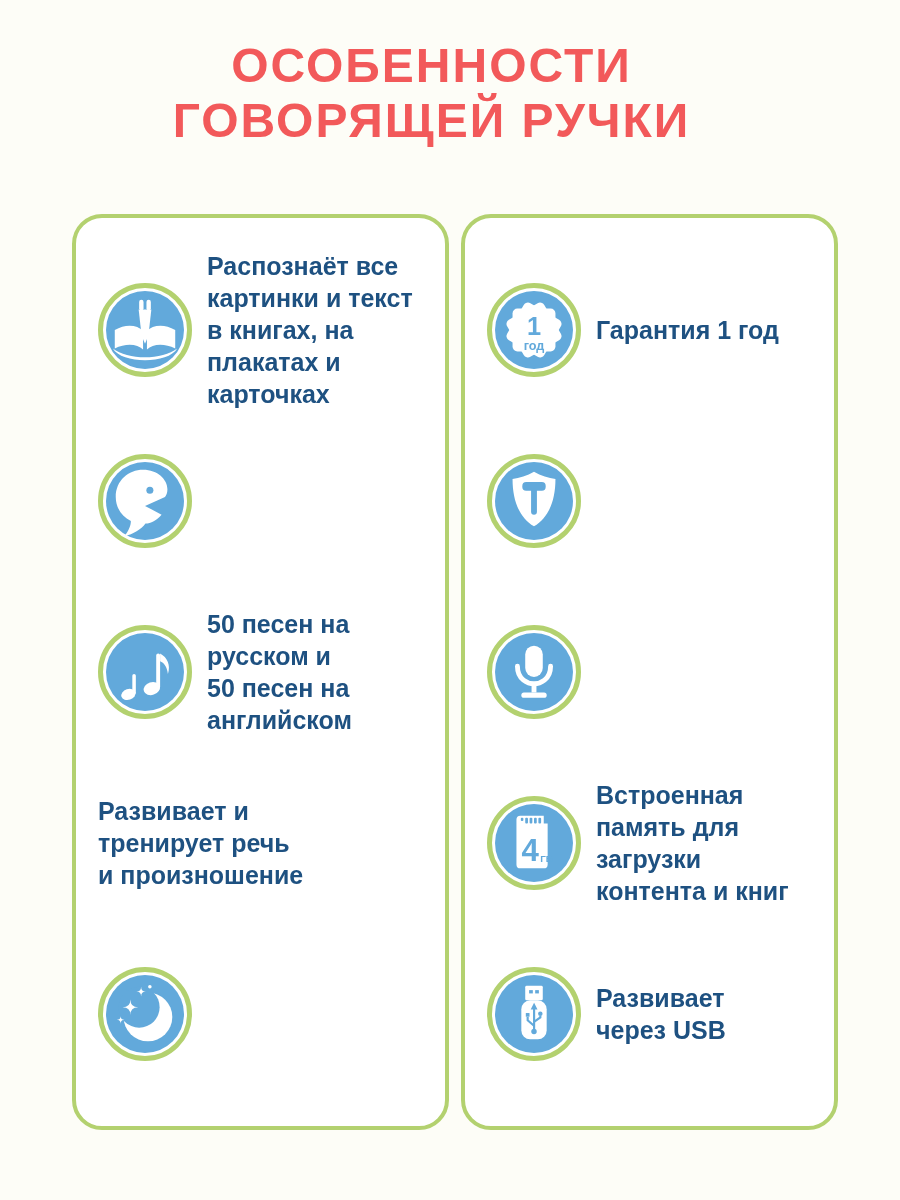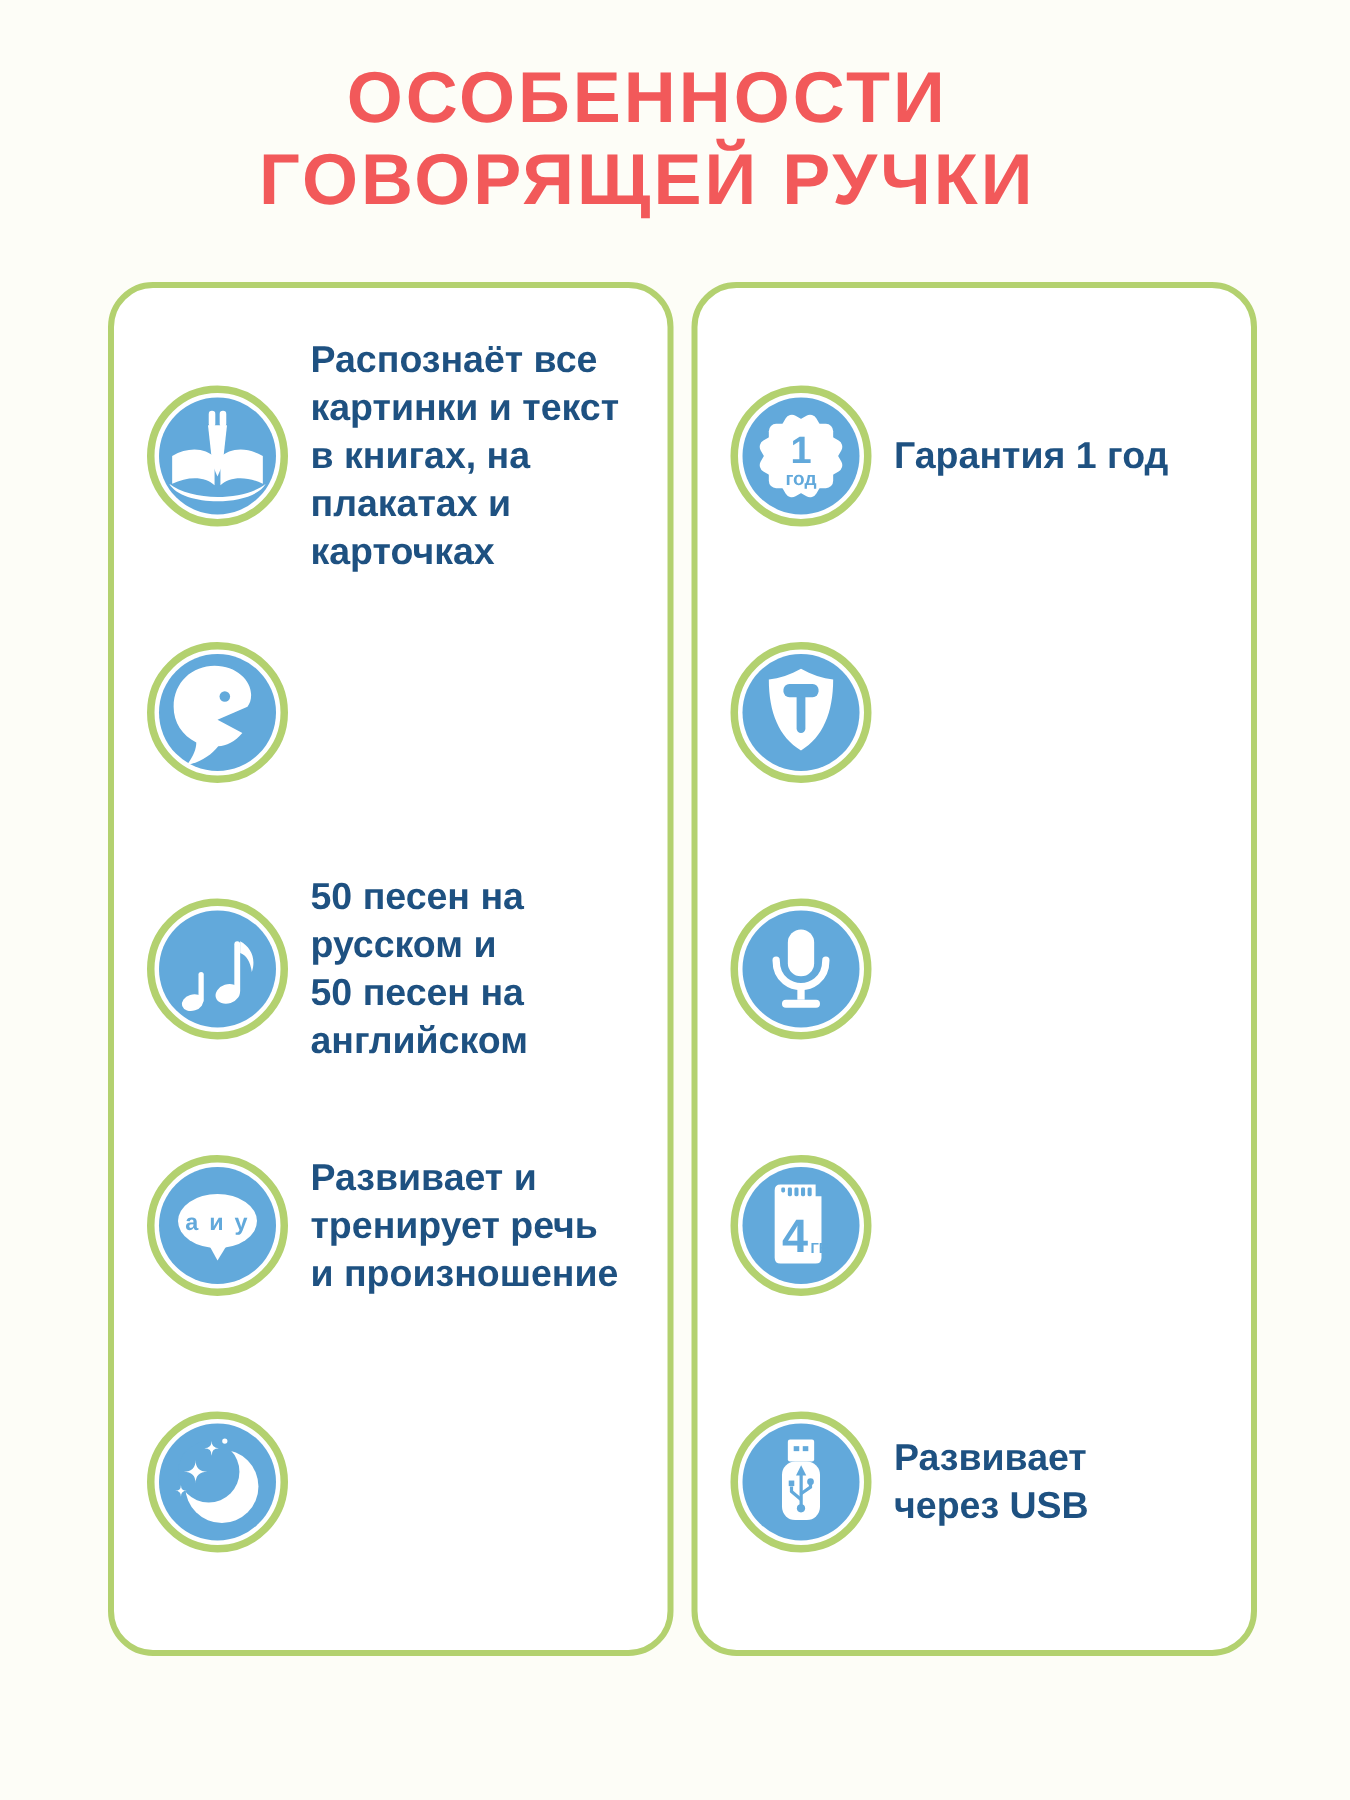--- a/index.html
+++ b/index.html
@@ -10,21 +10,21 @@
     --bg:#FDFDF7;
   }
   *{margin:0;padding:0;box-sizing:border-box}
   html,body{width:900px;height:1200px;background:var(--bg);overflow:hidden;
     font-family:"Liberation Sans","DejaVu Sans",sans-serif}
   .page{position:relative;width:900px;height:1200px}
 
   .title{position:absolute;top:38px;left:0;width:863px;text-align:center;
     color:var(--red);font-weight:700;font-size:48px;line-height:55px;letter-spacing:2px}
 
-  .cards{position:absolute;top:188px;left:72px;width:756px;height:916px;display:flex;gap:12px}
+  .cards{position:absolute;top:214px;left:72px;width:756px;height:916px;display:flex;gap:12px}
   .card{flex:1;background:#fff;border:4px solid var(--green);border-radius:30px;
     padding:26px 0;display:flex;flex-direction:column;justify-content:space-between}
   .row{flex:1;display:flex;align-items:center;padding-left:22px;gap:15px}
 
   .ring{width:94px;height:94px;flex:none;border:5px solid var(--green);
     border-radius:50%;background:#fff;padding:3px}
   .circle{width:78px;height:78px;border-radius:50%;background:var(--blue);
     display:flex;align-items:center;justify-content:center}
   .circle svg{display:block}
 
@@ -98,29 +98,20 @@
             </svg>
           </div>
         </div>
         <div class="ftext">50 песен на
 русском и
 50 песен на
 английском</div>
       </div>
 
       <div class="row">
-        <div class="ring">
-          <div class="circle">
-            <svg width="78" height="78" viewBox="0 0 80 80">
-              <ellipse cx="40" cy="37" rx="27" ry="18.5" fill="#fff"></ellipse>
-              <path d="M34 53 L48 51 L40 64 Z" fill="#fff"></path>
-              <text x="40" y="43" font-size="16" text-anchor="middle" letter-spacing="1.5" class="blue-text">а и у</text>
-            </svg>
-          </div>
-        </div>
         <div class="ftext">Развивает и
 тренирует речь
 и произношение</div>
       </div>
 
       <div class="row">
         <div class="ring">
           <div class="circle">
             <svg width="78" height="78" viewBox="0 0 80 80">
               <circle cx="43" cy="43" r="25" fill="#fff"></circle>
@@ -192,20 +183,24 @@
                 <rect x="31" y="14" width="2.8" height="6" rx="1"></rect>
                 <rect x="35.5" y="14" width="2.8" height="6" rx="1"></rect>
                 <rect x="40" y="14" width="2.8" height="6" rx="1"></rect>
                 <rect x="44.5" y="14" width="2.8" height="6" rx="1"></rect>
               </g>
               <text x="36" y="58" font-size="32" text-anchor="middle" class="blue-text">4</text>
               <text x="46.5" y="59" font-size="10" class="blue-text">ГБ</text>
             </svg>
           </div>
         </div>
+        <div class="ftext">Встроенная
+память для
+загрузки
+контента и книг</div>
       </div>
 
       <div class="row">
         <div class="ring">
           <div class="circle">
             <svg width="78" height="78" viewBox="0 0 80 80">
               <rect x="31" y="11" width="18" height="15" rx="1.5" fill="#fff"></rect>
               <rect x="35" y="15.5" width="3.8" height="3.4" class="blue-fill"></rect>
               <rect x="41.2" y="15.5" width="3.8" height="3.4" class="blue-fill"></rect>
               <rect x="27" y="26" width="26" height="40" rx="9" fill="#fff"></rect>

